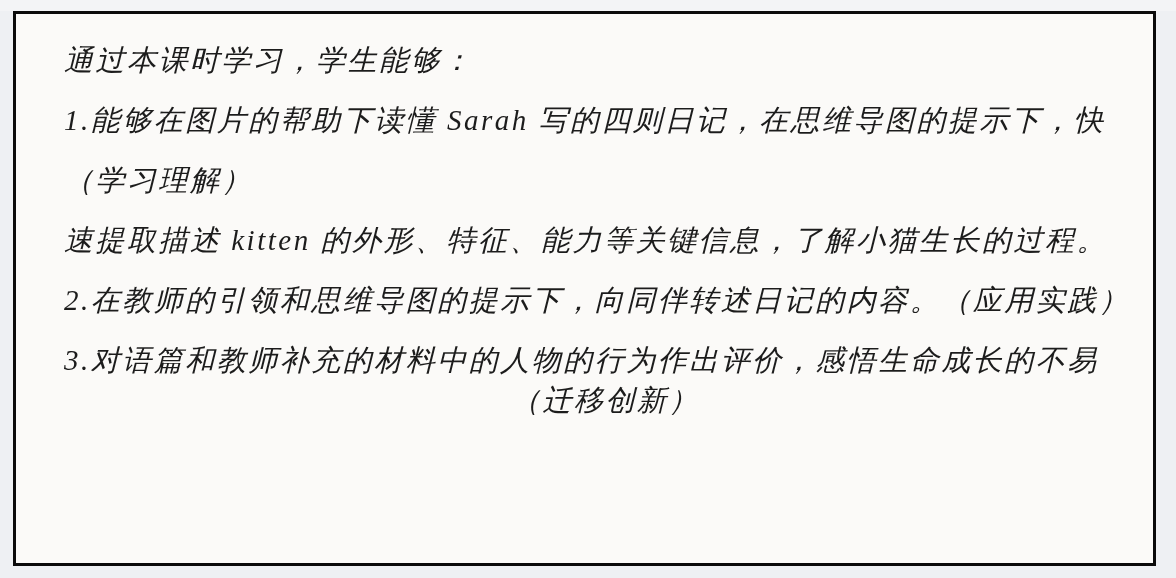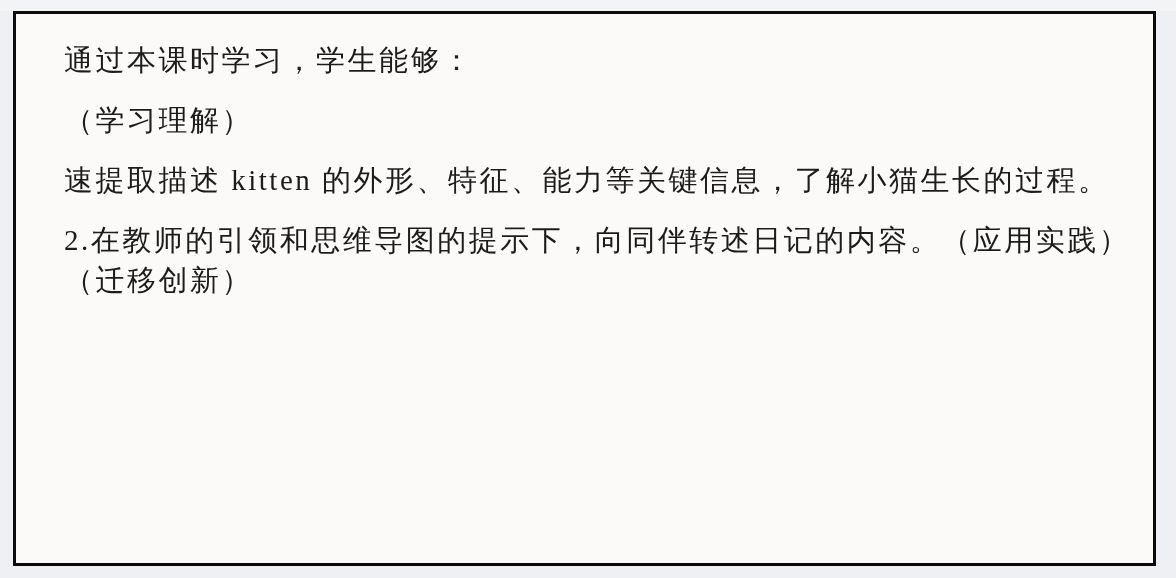--- a/index.html
+++ b/index.html
@@ -28,40 +28,44 @@
     height: 549px;
     border: 3px solid #0b0b0b;
     background: #fbfaf8;
     box-sizing: content-box;
   }
   .text-block {
     position: absolute;
     left: 48px;
     top: 16px;
     right: 6px;
+    font-style: italic;
   }
   .line {
     height: 60px;
     line-height: 60px;
     font-size: 29px;
     letter-spacing: 2.5px;
     color: #1c1c1c;
     white-space: nowrap;
     overflow: visible;
   }
   .line.tight {
     margin-top: -20px;
+    text-align: center;
   }
 </style>
 </head>
 <body>
 
 <div class="page-bg-top"></div>
 
 <div class="frame">
   <div class="text-block">
       <div class="line">通过本课时学习，学生能够：</div>
+      <div class="line">1.能够在图片的帮助下读懂 Sarah 写的四则日记，在思维导图的提示下，快</div>
       <div class="line">（学习理解）</div>
       <div class="line">速提取描述 kitten 的外形、特征、能力等关键信息，了解小猫生长的过程。</div>
       <div class="line">2.在教师的引领和思维导图的提示下，向同伴转述日记的内容。（应用实践）</div>
+      <div class="line">3.对语篇和教师补充的材料中的人物的行为作出评价，感悟生命成长的不易</div>
       <div class="line tight">（迁移创新）</div>
     </div>
 </div>
 
 </body></html>

